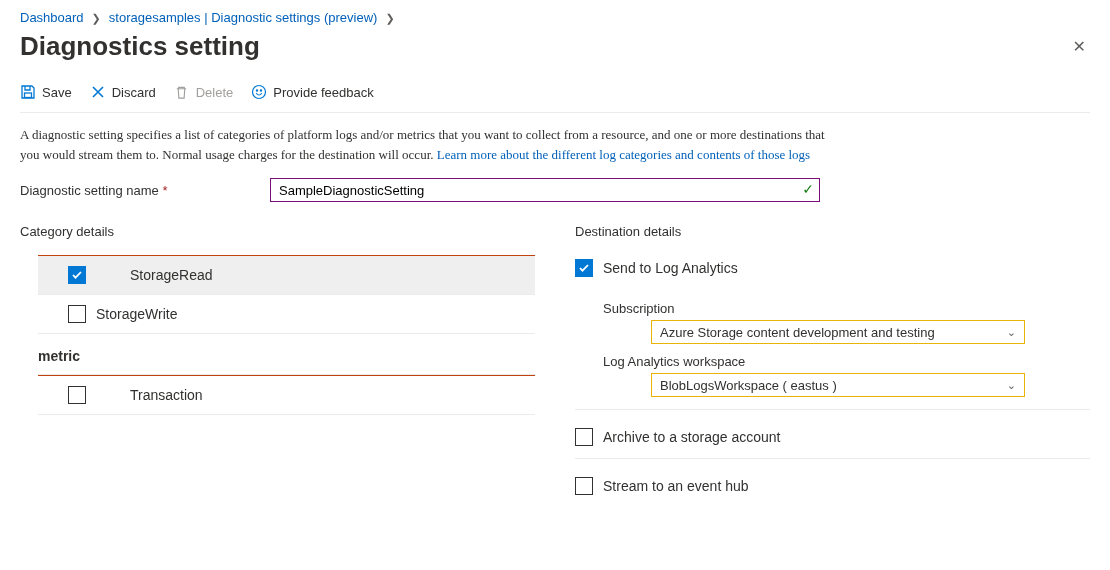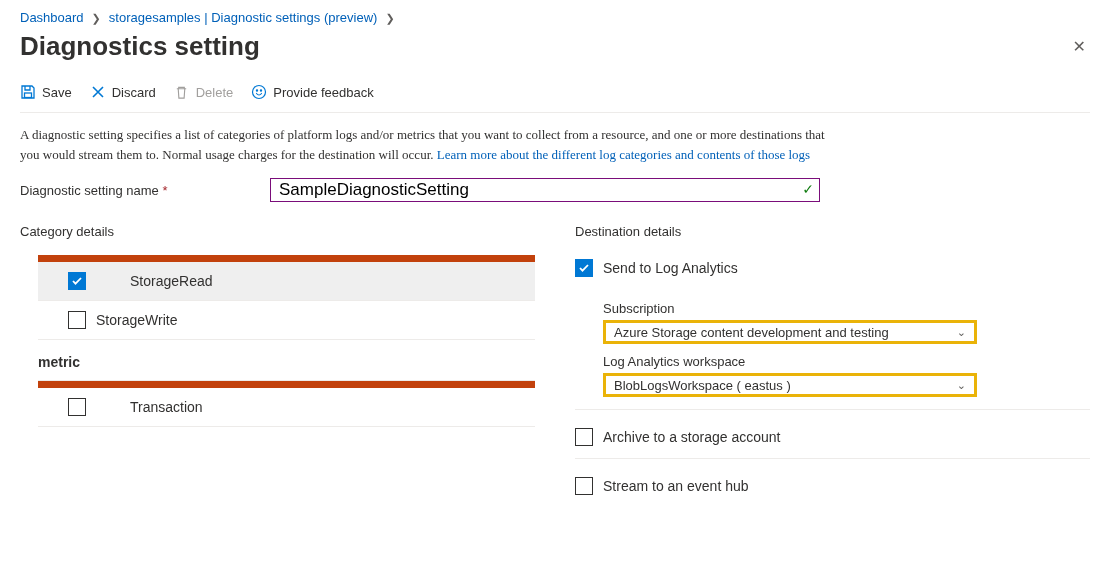--- a/index.html
+++ b/index.html
@@ -82,21 +82,21 @@
   .req { color: #a4262c; }
   .input-valid {
     width: 550px;
     position: relative;
   }
   .input-valid input {
     width: 100%;
     padding: 4px 28px 4px 8px;
     border: 1px solid #7a0d7a;
     height: 24px;
-    font-size: 17px;
+    font-size: 13px;
     font-family: inherit;
     outline: none;
     background: #fff;
   }
   .input-valid .check {
     position: absolute;
     right: 6px;
     top: 3px;
     color: #107c10;
     font-size: 14px;
@@ -124,21 +124,21 @@
     align-items: center;
     gap: 10px;
     padding: 10px 0 10px 30px;
     border-bottom: 1px solid #edebe9;
     cursor: pointer;
     font-size: 14px;
   }
   .cat-item.selected { background: #efefef; }
   .cat-list { border-top: 1px solid #edebe9; margin-left: 18px; }
   .cat-list.first { border-top: none; }
-  .cat-list .cat-item:first-child { border-top: 7px solid #c2410c; gap: 44px; }
+  .cat-list .cat-item:first-child { border-top: 1px solid #c2410c; gap: 44px; }
   .checkbox {
     width: 18px;
     height: 18px;
     border: 1px solid #323130;
     display: inline-flex;
     align-items: center;
     justify-content: center;
     background: #fff;
     flex-shrink: 0;
   }
@@ -165,27 +165,28 @@
   .field-label {
     font-size: 13px;
     color: #323130;
     margin-bottom: 4px;
     margin-top: 10px;
   }
   .select {
     display: flex;
     align-items: center;
     justify-content: space-between;
-    border: 3px solid #eab308;
+    border: 1px solid #eab308;
     padding: 3px 8px;
     height: 24px;
     cursor: pointer;
     background: #fff;
     font-size: 13px;
     width: 374px;
+    margin-left: 48px;
   }
   .select .chev { font-size: 11px; color: #605e5c; }
 </style>
 </head>
 <body>
 
 <div class="page">
 
   <div class="breadcrumb">
     <a>Dashboard</a>

